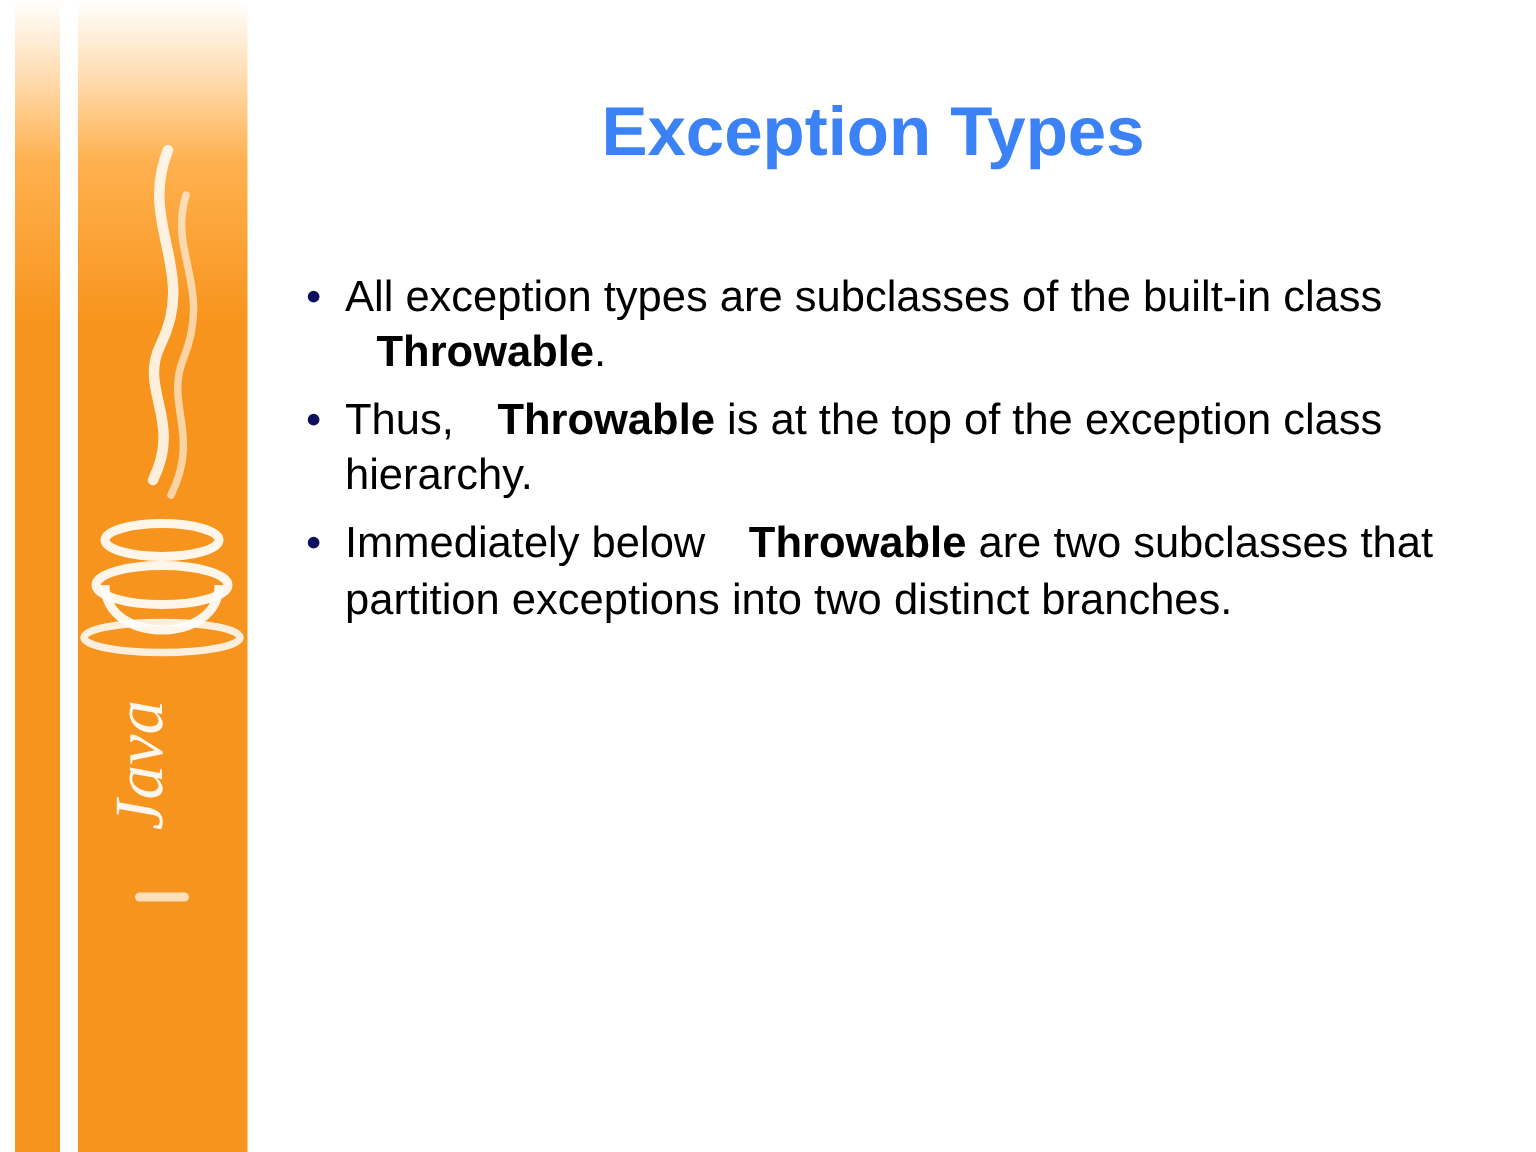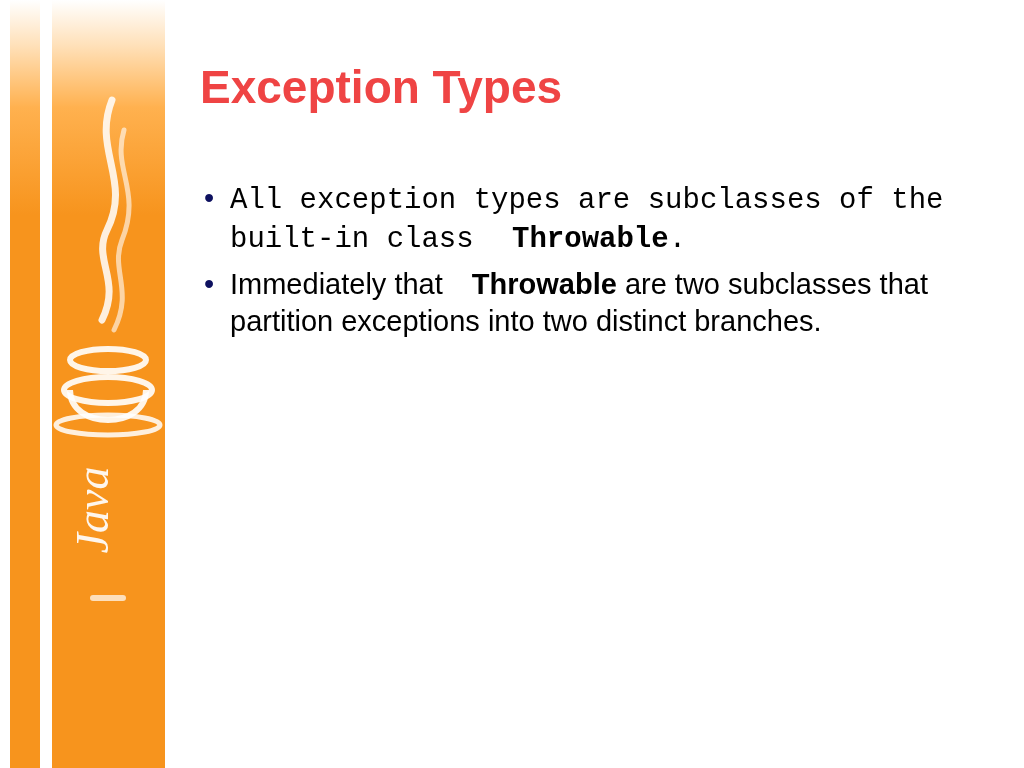--- a/index.html
+++ b/index.html
@@ -46,21 +46,22 @@
     pointer-events: none;
   }
   .java-art svg { width: 100%; height: 100%; }
 
   
   .title {
     position: absolute;
     top: 60px;
     left: 200px;
     right: 60px;
-    color: #ef4444;
+    text-align: center;
+    color: #3b82f6;
     font-weight: bold;
     font-size: 46px;
     font-family: Arial, Helvetica, sans-serif;
   }
 
   
   .content {
     position: absolute;
     top: 180px;
     left: 200px;
@@ -79,21 +80,21 @@
   .content li::before {
     content: "•";
     position: absolute;
     left: 4px;
     top: 0;
     color: #0d105f;
     font-size: 29px;
     line-height: 1.28;
   }
   .content .b { font-weight: bold; margin-left: 21px; }
-  .serif { font-family: Liberation Mono, monospace; }
+  .serif { font-family: Liberation Sans, sans-serif; }
 </style>
 </head>
 <body>
 
 <div class="slide">
 
   <div class="sidebar">
     <div class="strip-thin"></div>
     <div class="strip-gap"></div>
     <div class="strip-wide">
@@ -120,18 +121,21 @@
   </div>
 
   <h1 class="title">Exception Types</h1>
 
   <div class="content">
     <ul>
       <li>
         <span class="serif">All exception types are subclasses of the built-in class </span><span class="b serif">Throwable</span><span class="serif">.</span>
       </li>
       <li>
-        <span>Immediately that </span><span class="b">Throwable</span><span> are two subclasses that partition exceptions into two distinct branches.</span>
+        <span>Thus, </span><span class="b">Throwable</span><span> is at the top of the exception class hierarchy.</span>
+      </li>
+      <li>
+        <span>Immediately below </span><span class="b">Throwable</span><span> are two subclasses that partition exceptions into two distinct branches.</span>
       </li>
     </ul>
   </div>
 
 </div>
 
 </body></html>

